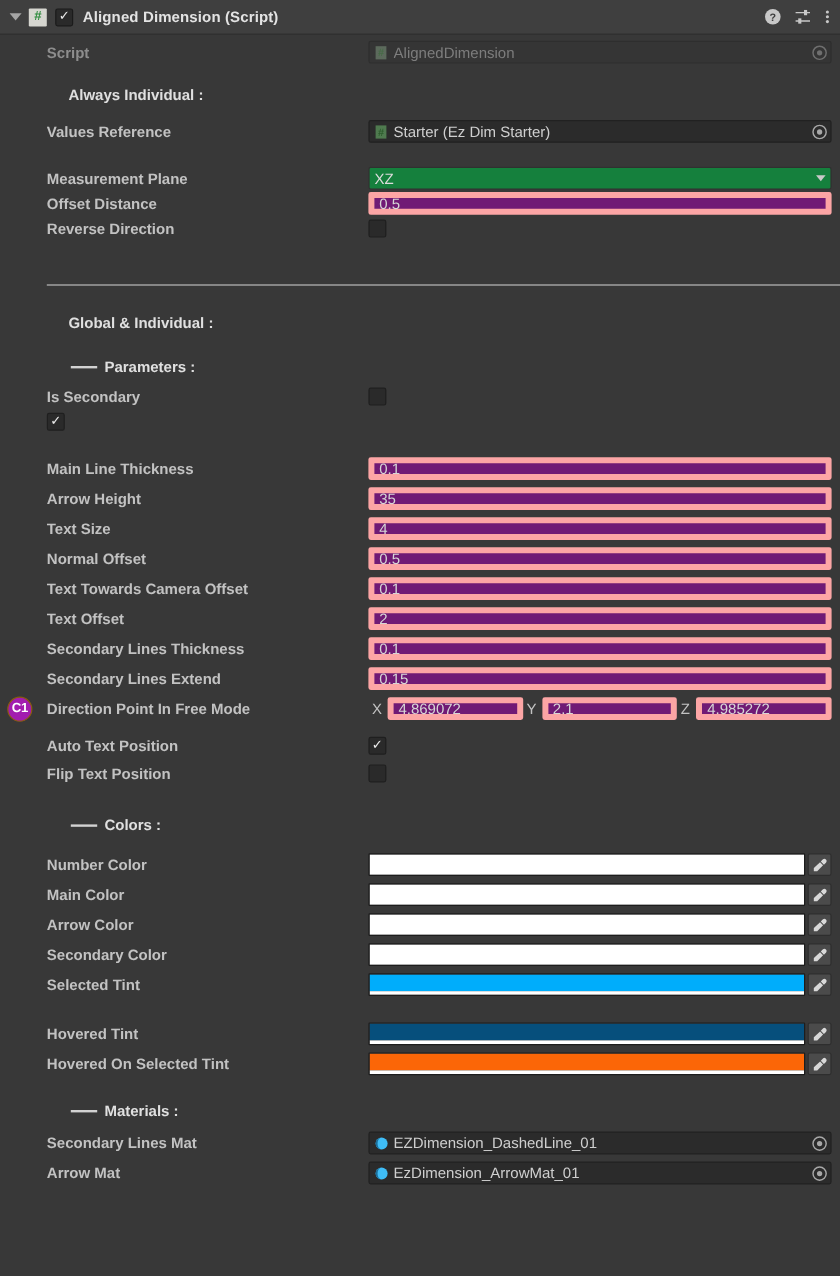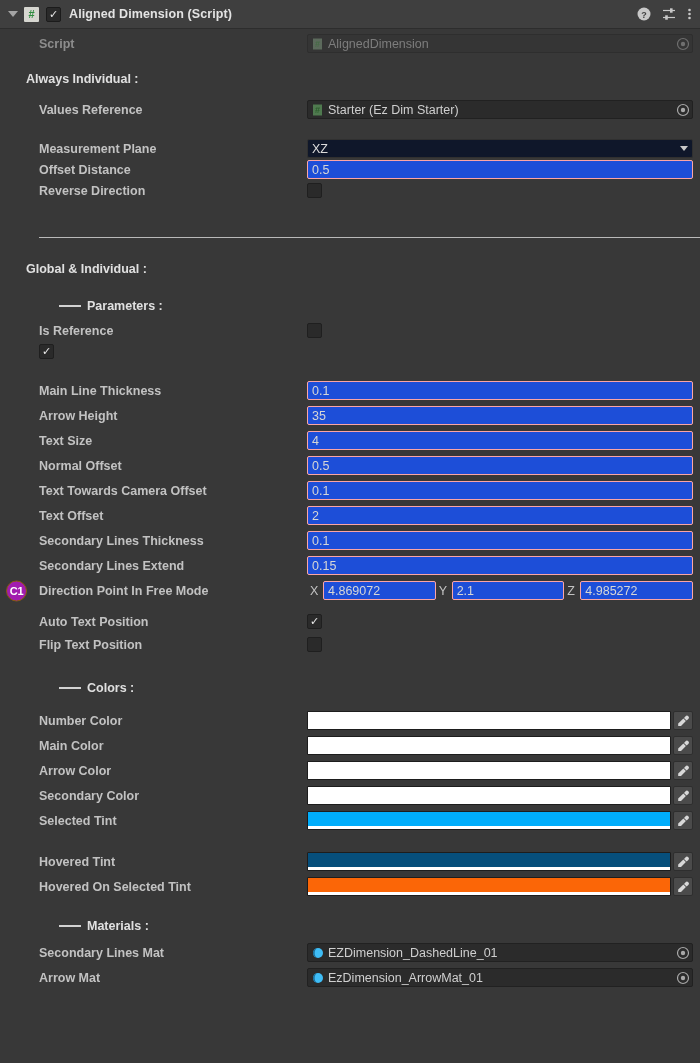--- a/index.html
+++ b/index.html
@@ -73,27 +73,27 @@
     border: 1px solid #212121; border-radius: 2px;
     display: flex; align-items: center; padding: 0 2px 0 4px;
     color: #cfcfcf; font-size: 12.5px; white-space: nowrap; overflow: hidden;
   }
   .objfield.disabled { background: #353535; border-color: #2e2e2e; color: #7d7d7d; }
   .objfield .obj-txt { flex: 1; overflow: hidden; }
   .obj-icon { width: 12px; height: 12px; margin-right: 4px; flex: none; }
   .pick-dot { width: 14px; height: 14px; flex: none; }
 
   .textfield {
-    height: 19px; background: #1d4ed8;
-    border: 1px solid #fca5a5; border-radius: 2px;
+    height: 19px; background: #701a75;
+    border: 5px solid #fca5a5; border-radius: 2px;
     display: flex; align-items: center; padding: 0 4px;
     color: #d6d6d6; font-size: 12.5px;
   }
   .dropdown {
-    height: 19px; background: #0f172a;
+    height: 19px; background: #15803d;
     border: 1px solid #303030; border-radius: 2px;
     display: flex; align-items: center; padding: 0 4px;
     color: #dcdcdc; font-size: 12.5px;
   }
   .dropdown .dd-txt { flex: 1; }
   .dd-arrow {
     width: 0; height: 0;
     border-left: 4px solid transparent;
     border-right: 4px solid transparent;
     border-top: 5px solid #c9c9c9;
@@ -123,21 +123,21 @@
   .swatch .sw-color { flex: 1; }
   .swatch .sw-alpha { height: 3px; background: #ffffff; }
   .eyedrop {
     width: 20px; height: 19px; flex: none;
     background: #4b4b4b; border: 1px solid #2e2e2e; border-radius: 2px;
     display: flex; align-items: center; justify-content: center;
   }
 
   
   .section {
-    padding-left: 26px; color: #e0e0e0;
+    padding-left: 57px; color: #e0e0e0;
     font-size: 12.5px; font-weight: bold;
     display: flex; align-items: center; height: 21px;
   }
   .sub-section {
     padding-left: 59px; color: #e0e0e0;
     font-size: 12.5px; font-weight: bold;
     display: flex; align-items: center; height: 21px; gap: 6px;
   }
   .dashlead {
     display: inline-block; width: 22px; height: 2px;
@@ -275,21 +275,21 @@
   <div class="section">Global &amp; Individual :</div>
 
   <div class="spacer16"></div>
   <div class="sub-section">
     <span class="dashlead"></span>
     <span>Parameters :</span>
   </div>
   <div class="spacer4"></div>
 
   <div class="row">
-    <div class="label">Is Reference</div>
+    <div class="label">Is Secondary</div>
     <div class="field">
         <div class="checkbox"></div>
       </div>
   </div>
 
   <div class="row">
     <div class="field">
         <div class="checkbox">✓</div>
       </div>
   </div>

